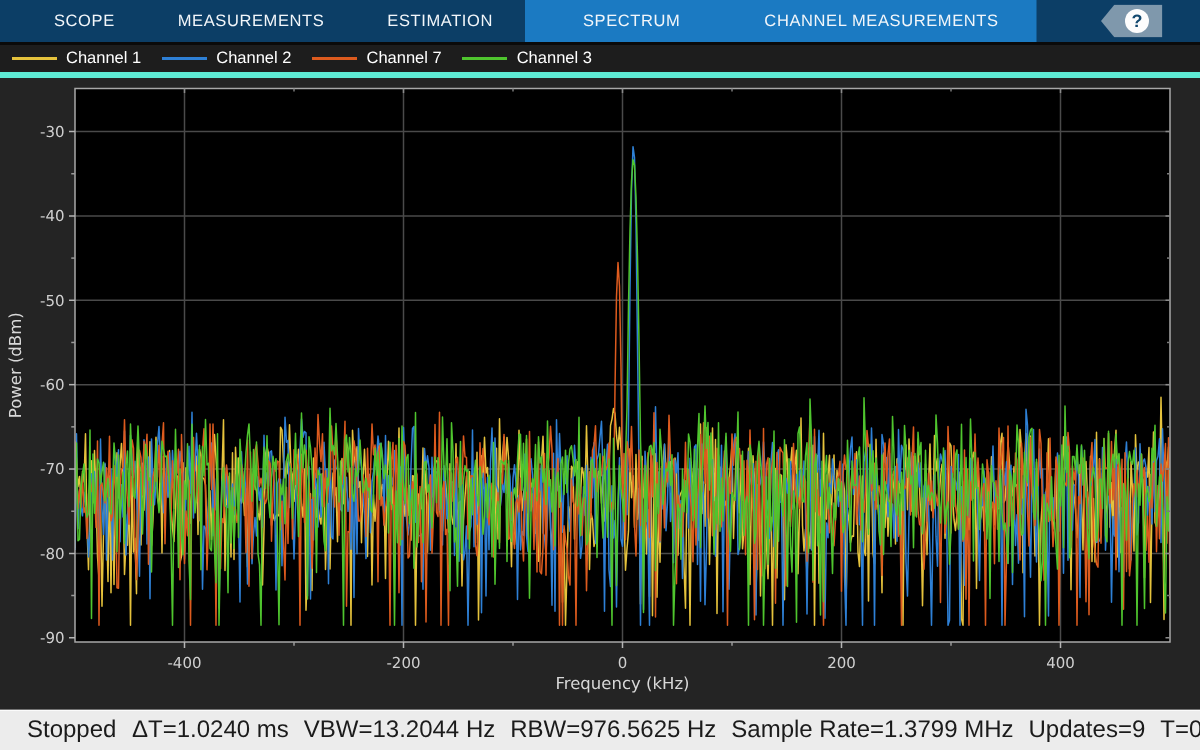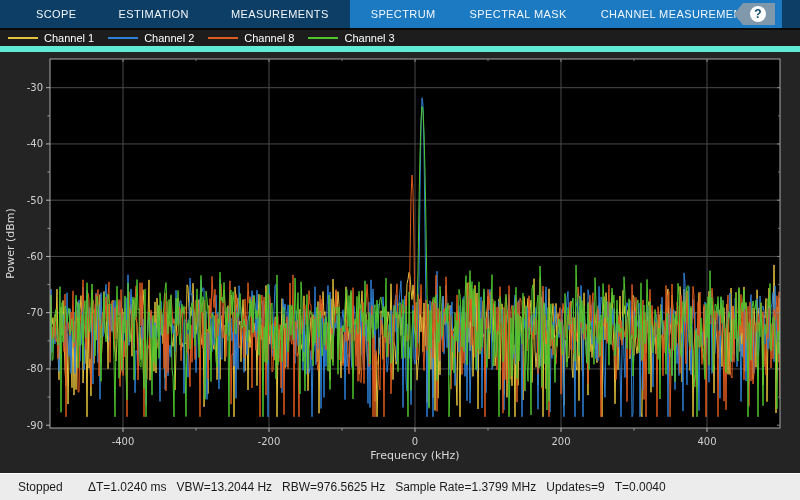--- a/index.html
+++ b/index.html
@@ -6,80 +6,79 @@
   html,body { width:800px; height:500px; overflow:hidden;
     font-family:"Liberation Sans","DejaVu Sans",sans-serif; background:#242424; }
   .window { width:800px; height:500px; display:flex; flex-direction:column; }
 
   
   .tabbar { height:28px; background:#0C3E66; display:flex; align-items:stretch;
     padding-left:15px; position:relative; flex:0 0 28px; }
   .tab { color:#F2F6FA; font-size:11px; letter-spacing:0.4px; display:flex;
     align-items:center; padding:0 21px; cursor:default; white-space:nowrap; }
   .tab-active-group { background:#1B7AC2; display:flex; align-items:stretch;
-    padding:0 8px 0 4px; }
+    padding:0 8px 0 22px;gap:22px; }
   .tab-active-group .tab { padding:0 17px; }
   .help-tag { position:absolute; right:25px; top:3px; width:41px; height:22px;
     background:#7F98AC; clip-path:polygon(0 50%,22% 0,100% 0,100% 100%,22% 100%);
     display:flex; align-items:center; justify-content:center; padding-left:7px; }
   .help-circle { width:16px; height:16px; border-radius:50%; background:#FDFDFD;
     color:#13496F; font-size:12px; font-weight:bold; line-height:16px; text-align:center; }
 
   .tab-sep { height:2px; background:#0A0A0A; flex:0 0 2px; }
 
   
   .legend-strip { height:22px; flex:0 0 22px; background:#1D1D1D;
-    border-bottom:6px solid #5eead4; display:flex; align-items:center; padding-left:8px; }
+    border-bottom:4px solid #5eead4; display:flex; align-items:center; padding-left:8px; }
   .legend-item { display:flex; align-items:center; margin-right:14px; }
   .legend-line { display:inline-block; width:30px; height:2px; }
   .legend-label { color:#FFFFFF; font-size:11px; margin-left:6px; }
 
   
   .chart-panel { height:421px; flex:0 0 421px; background:#242424; position:relative; }
   svg { display:block; font-family:"DejaVu Sans",sans-serif; }
 
   
   .statusbar { height:27px; flex:0 0 27px; background:#ECECEC; border-top:1px solid #FBFBFB;
-    color:#1B1B1B; font-size:12px; display:flex; align-items:center; padding-left:18px; }
+    color:#1B1B1B; font-size:16px; display:flex; align-items:center; padding-left:18px; }
   .status-state { min-width:70px; }
   .status-item { margin-right:10px; white-space:nowrap;text-align:center; }
 </style>
 </head>
 <body>
 
 <div class="window">
 
   <div class="tabbar">
     <div class="tab">SCOPE</div>
+    <div class="tab">MEASUREMENTS</div>
     <div class="tab">ESTIMATION</div>
-    <div class="tab">MEASUREMENTS</div>
     <div class="tab-active-group">
       <div class="tab">SPECTRUM</div>
-      <div class="tab">SPECTRAL MASK</div>
       <div class="tab">CHANNEL MEASUREMENTS</div>
     </div>
     <div class="help-tag">
       <div class="help-circle">?</div>
     </div>
   </div>
 
   <div class="tab-sep"></div>
 
   <div class="legend-strip" id="legend">
       <div class="legend-item">
         <span class="legend-line" style="background: rgb(229, 194, 60);"></span>
         <span class="legend-label">Channel 1</span>
       </div>
       <div class="legend-item">
         <span class="legend-line" style="background: rgb(46, 128, 214);"></span>
         <span class="legend-label">Channel 2</span>
       </div>
       <div class="legend-item">
         <span class="legend-line" style="background: rgb(221, 91, 30);"></span>
-        <span class="legend-label">Channel 8</span>
+        <span class="legend-label">Channel 7</span>
       </div>
       <div class="legend-item">
         <span class="legend-line" style="background: rgb(79, 197, 46);"></span>
         <span class="legend-label">Channel 3</span>
       </div>
     </div>
 
   <div class="chart-panel">
     <svg id="chart-svg" width="800" height="421">
         <rect x="50" y="7" width="730" height="369" fill="#000000"></rect>

